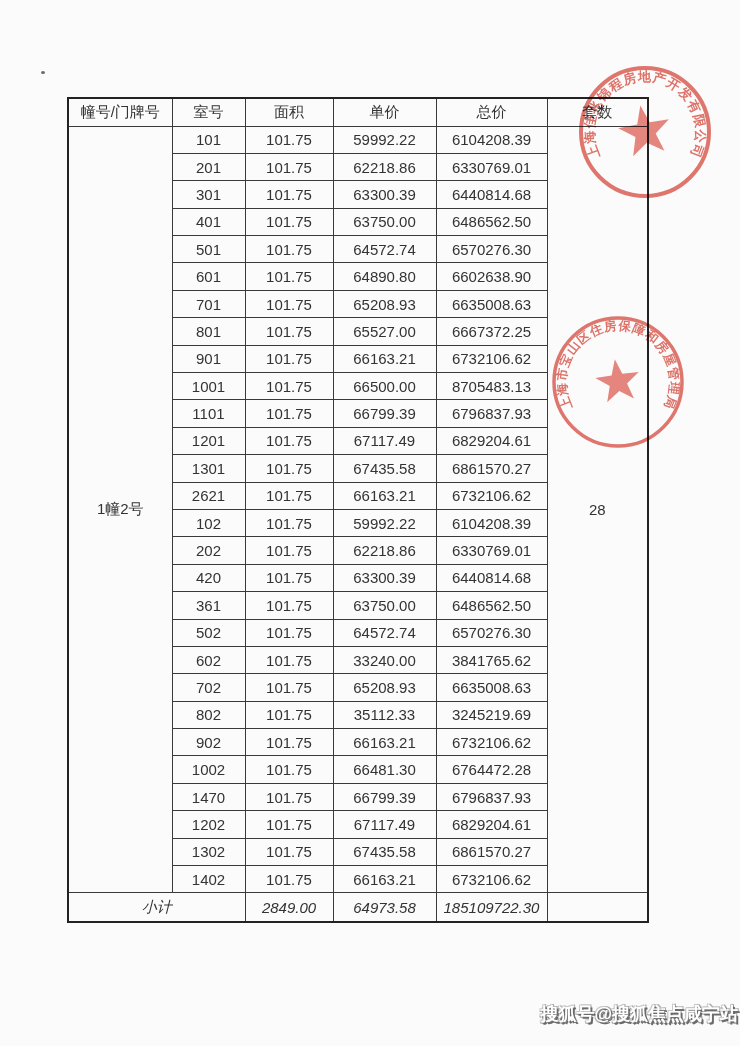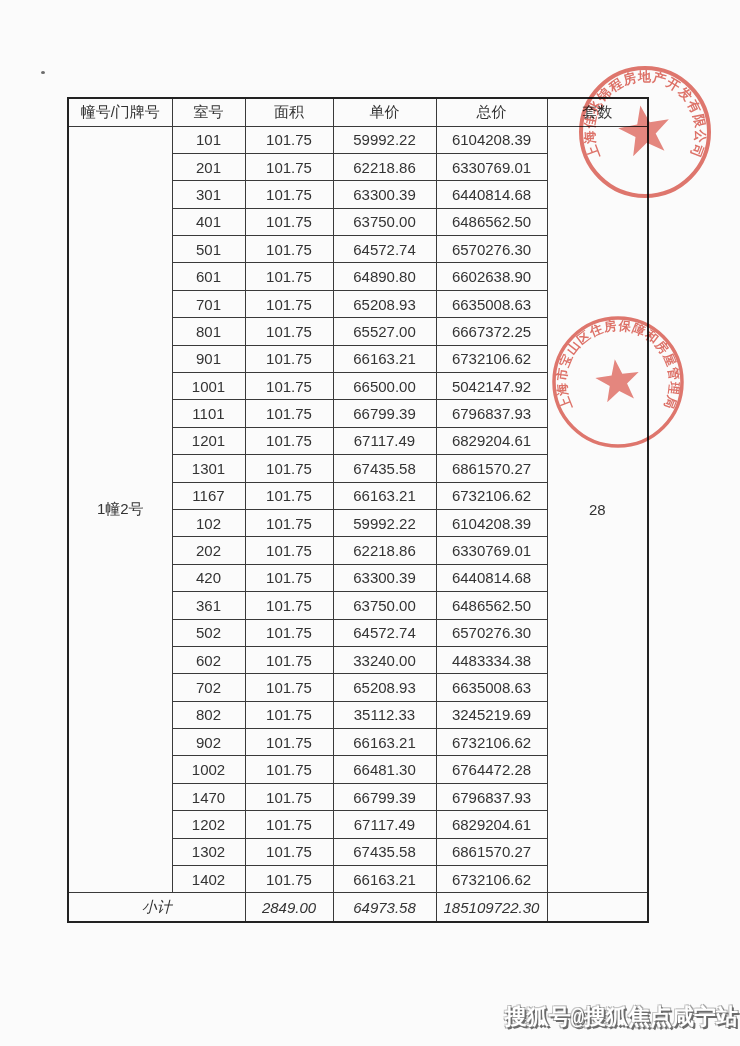--- a/index.html
+++ b/index.html
@@ -52,27 +52,26 @@
     font-family: "Liberation Sans", sans-serif;
     font-size: 13px;
     font-weight: bold;
     letter-spacing: 1px;
     fill: #dc5b50;
   }
   .seal-arc-text-2 { font-size: 12.5px; }
   .watermark {
     position: absolute;
     right: 2px; top: 1002px;
-    font-size: 22px;
+    font-size: 18px;
     font-weight: bold;
     letter-spacing: 0px;
     color: #ffffff;
     text-shadow: 2px 2px 0 #6b6b6b, 1px 1px 0 #8a8a8a,
                  -1px -1px 0 #c9c9c9, -1px 1px 0 #a9a9a9, 1px -1px 0 #a9a9a9;
-    font-family: Liberation Mono, monospace;
   }
 </style>
 </head>
 <body>
 
 <div class="scan-speck"></div>
 
 <table class="price-table">
   <colgroup>
     <col style="width:104px">
@@ -146,42 +145,42 @@
       <tr>
         <td>901</td>
         <td>101.75</td>
         <td>66163.21</td>
         <td>6732106.62</td>
       </tr>
       <tr>
         <td>1001</td>
         <td>101.75</td>
         <td>66500.00</td>
-        <td>5042147.92</td>
+        <td>8705483.13</td>
       </tr>
       <tr>
         <td>1101</td>
         <td>101.75</td>
         <td>66799.39</td>
         <td>6796837.93</td>
       </tr>
       <tr>
         <td>1201</td>
         <td>101.75</td>
         <td>67117.49</td>
         <td>6829204.61</td>
       </tr>
       <tr>
         <td>1301</td>
         <td>101.75</td>
         <td>67435.58</td>
         <td>6861570.27</td>
       </tr>
       <tr>
-        <td>1167</td>
+        <td>2621</td>
         <td>101.75</td>
         <td>66163.21</td>
         <td>6732106.62</td>
       </tr>
       <tr>
         <td>102</td>
         <td>101.75</td>
         <td>59992.22</td>
         <td>6104208.39</td>
       </tr>
@@ -206,21 +205,21 @@
       <tr>
         <td>502</td>
         <td>101.75</td>
         <td>64572.74</td>
         <td>6570276.30</td>
       </tr>
       <tr>
         <td>602</td>
         <td>101.75</td>
         <td>33240.00</td>
-        <td>4483334.38</td>
+        <td>3841765.62</td>
       </tr>
       <tr>
         <td>702</td>
         <td>101.75</td>
         <td>65208.93</td>
         <td>6635008.63</td>
       </tr>
       <tr>
         <td>802</td>
         <td>101.75</td>

